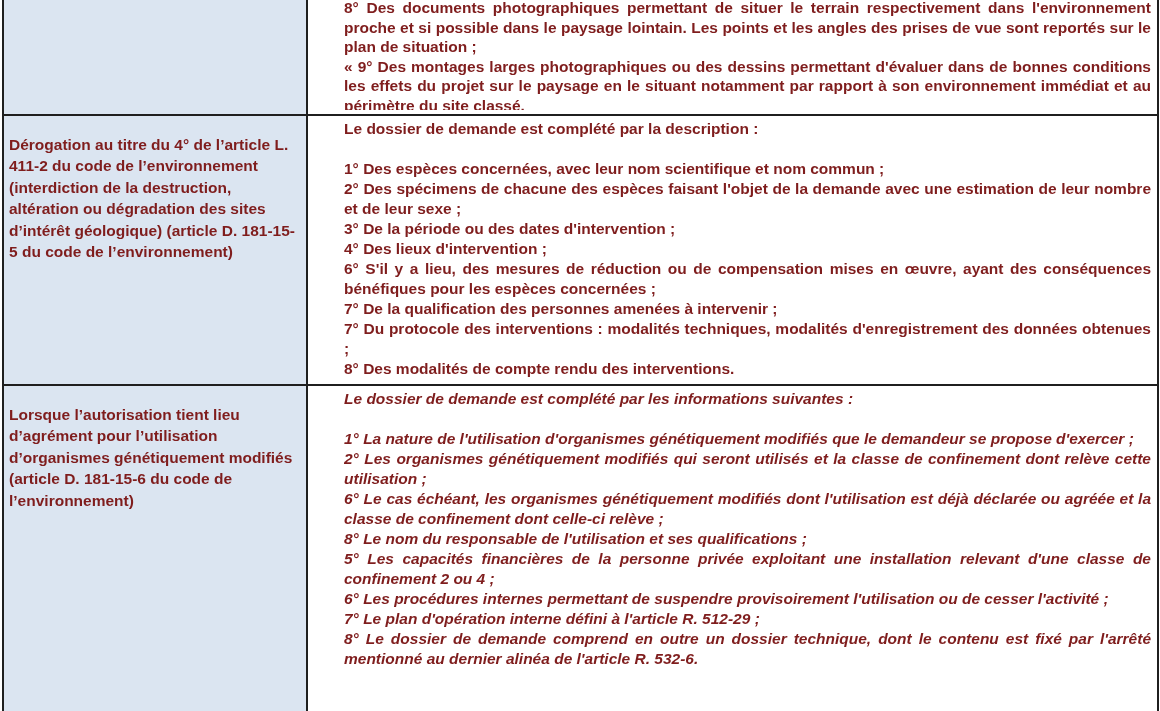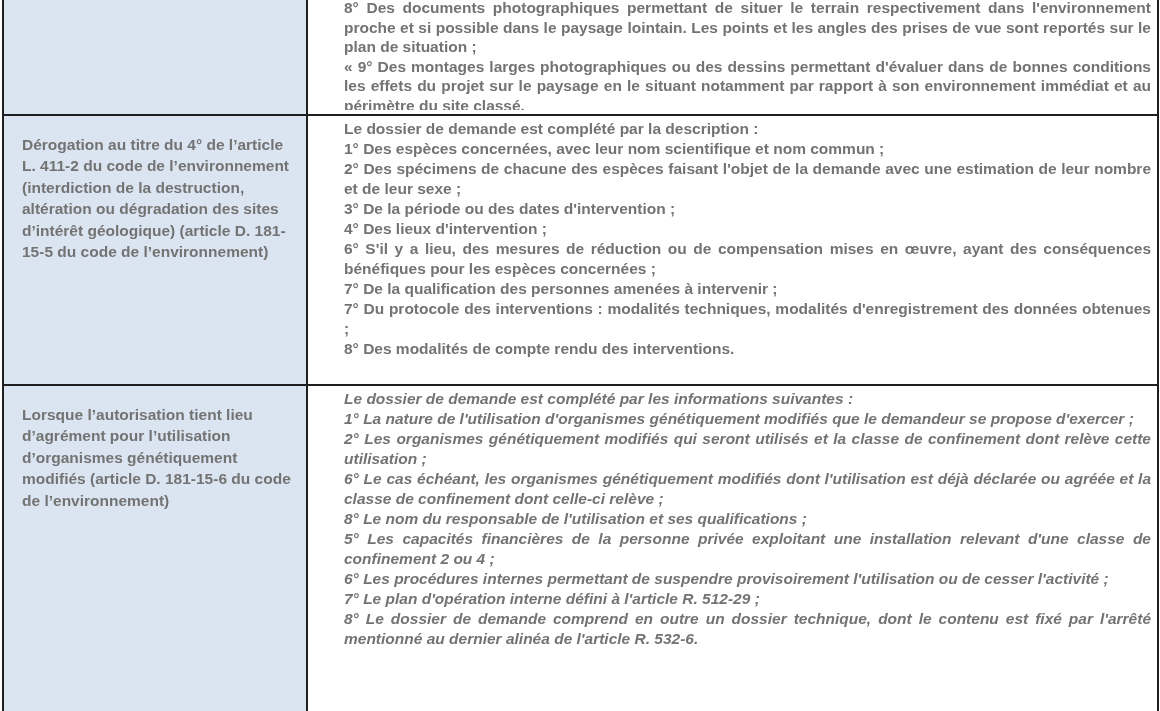--- a/index.html
+++ b/index.html
@@ -8,42 +8,42 @@
     background: #ffffff;
   }
   .page {
     position: relative;
     width: 1160px;
     height: 711px;
     background: #ffffff;
     overflow: hidden;
     font-family: "Liberation Sans", "DejaVu Sans", sans-serif;
     font-weight: bold;
-    color: #737373;
+    color: #7f1d1d;
     -webkit-font-smoothing: antialiased;
   }
   table.annex-table {
     position: absolute;
     left: 2px;
     top: 0;
     width: 1155px;
     border-collapse: collapse;
     table-layout: fixed;
   }
   col.col-label   { width: 304px; }
   col.col-content { width: 851px; }
   td {
     border: 2px solid var(--border, #1f1f1f);
     vertical-align: top;
     overflow: hidden;
   }
   tr.row-partial td { border-top: none; }
   td.label-cell {
     background: var(--row-label-bg, #dbe5f1);
-    padding: 2px 6px 2px 18px;
+    padding: 2px 6px 2px 5px;
   }
   td.content-cell {
     background: #ffffff;
     padding: 3px 6px 0 36px;
     text-align: justify;
   }
   tr.row-partial td.content-cell { padding-top: 0; }
   .para {
     margin: 0;
     font-size: 15.5px;
@@ -54,21 +54,21 @@
     font-size: 15.5px;
     line-height: 21.5px;
     text-align: left;
   }
   .cell-clip { overflow: hidden; }
   .clip-partial    { height: 110px; }
   .clip-partial .para:first-child { margin-top: -2px; }
   .clip-partial .para { line-height: 19.5px; }
   .clip-geologique { height: 261px; }
   .clip-ogm        { height: 318px; font-style: italic; }
-  .items { }
+  .items { margin-top: 20px; }
   tr.row-partial    td { height: 110px; }
   tr.row-geologique td { height: 264px; }
   tr.row-ogm        td { height: 322px; }
 </style>
 </head>
 <body>
 
 <div class="page">
   <table class="annex-table">
     <colgroup>

